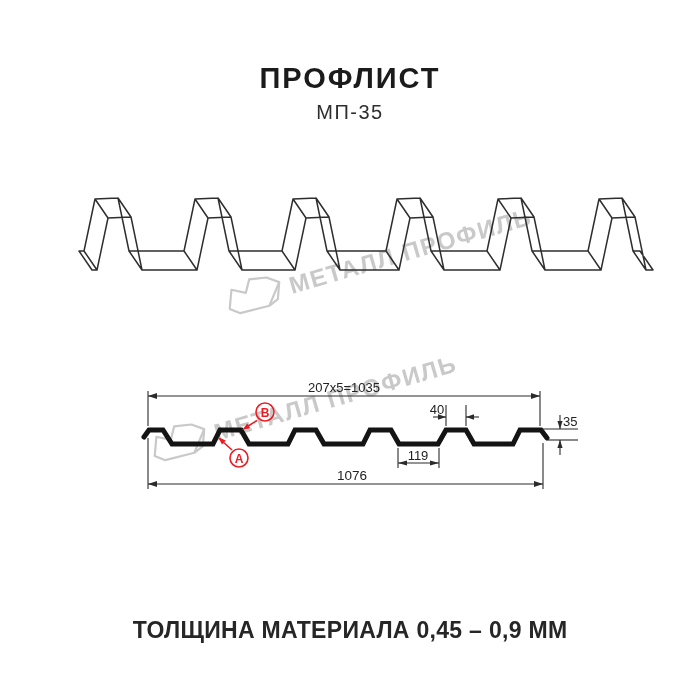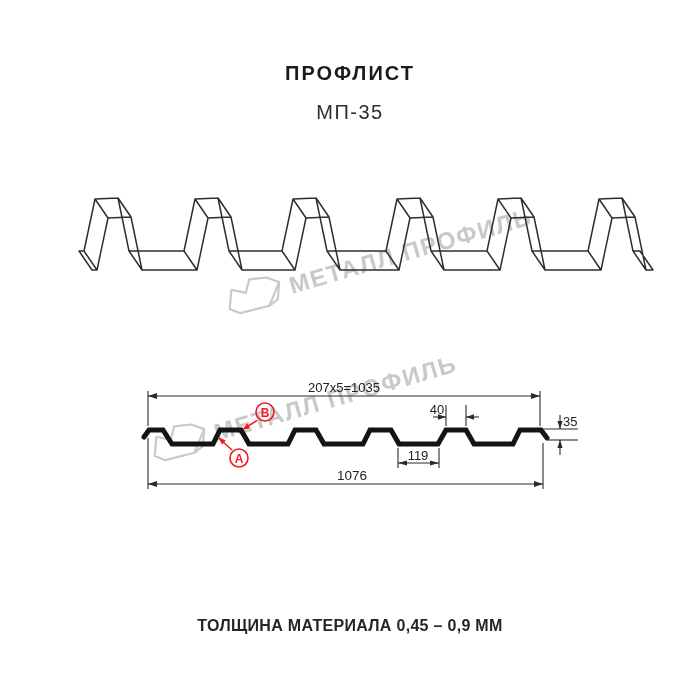--- a/index.html
+++ b/index.html
@@ -2,29 +2,29 @@
 <html><head>
 <meta charset="utf-8">
 <style>
   html,body{margin:0;padding:0;background:#ffffff;}
   #stage{
     position:relative;width:700px;height:700px;background:#ffffff;overflow:hidden;
     font-family:"Liberation Sans",sans-serif;
   }
   .page-title{
     position:absolute;left:0;top:62px;width:700px;text-align:center;
-    font-size:20px;font-weight:800;letter-spacing:2px;color:#1b1b1b;
+    font-size:29px;font-weight:800;letter-spacing:2px;color:#1b1b1b;
   }
   .page-subtitle{
     position:absolute;left:0;top:101px;width:700px;text-align:center;
     font-size:20px;font-weight:500;letter-spacing:1.5px;color:#2e2e2e;
   }
   .page-footer{
     position:absolute;left:0;top:617px;width:700px;text-align:center;
-    font-size:16px;font-weight:700;letter-spacing:0.3px;color:#262626;
+    font-size:23px;font-weight:700;letter-spacing:0.3px;color:#262626;
   }
   svg{position:absolute;left:0;top:0;}
   .dim-line{stroke:#2b2b2b;stroke-width:1.1;fill:none;}
   .dim-arrow{fill:#2b2b2b;stroke:none;}
   .dim-text{font-family:"Liberation Sans",sans-serif;font-size:13px;fill:#222222;}
   .profile-3d{fill:none;stroke:#2e2e2e;stroke-width:1.5;stroke-linejoin:round;}
   .profile-2d{fill:none;stroke:#141414;stroke-width:5;stroke-linejoin:miter;stroke-linecap:round;}
   .wm-text{font-family:"Liberation Sans",sans-serif;font-size:24px;font-weight:700;letter-spacing:1.5px;fill:#c9c9c9;}
   .wm-logo{fill:none;stroke:#c9c9c9;stroke-width:2.2;stroke-linejoin:round;}
   .red-stroke{stroke:#ed1c24;fill:none;stroke-width:1.6;}

